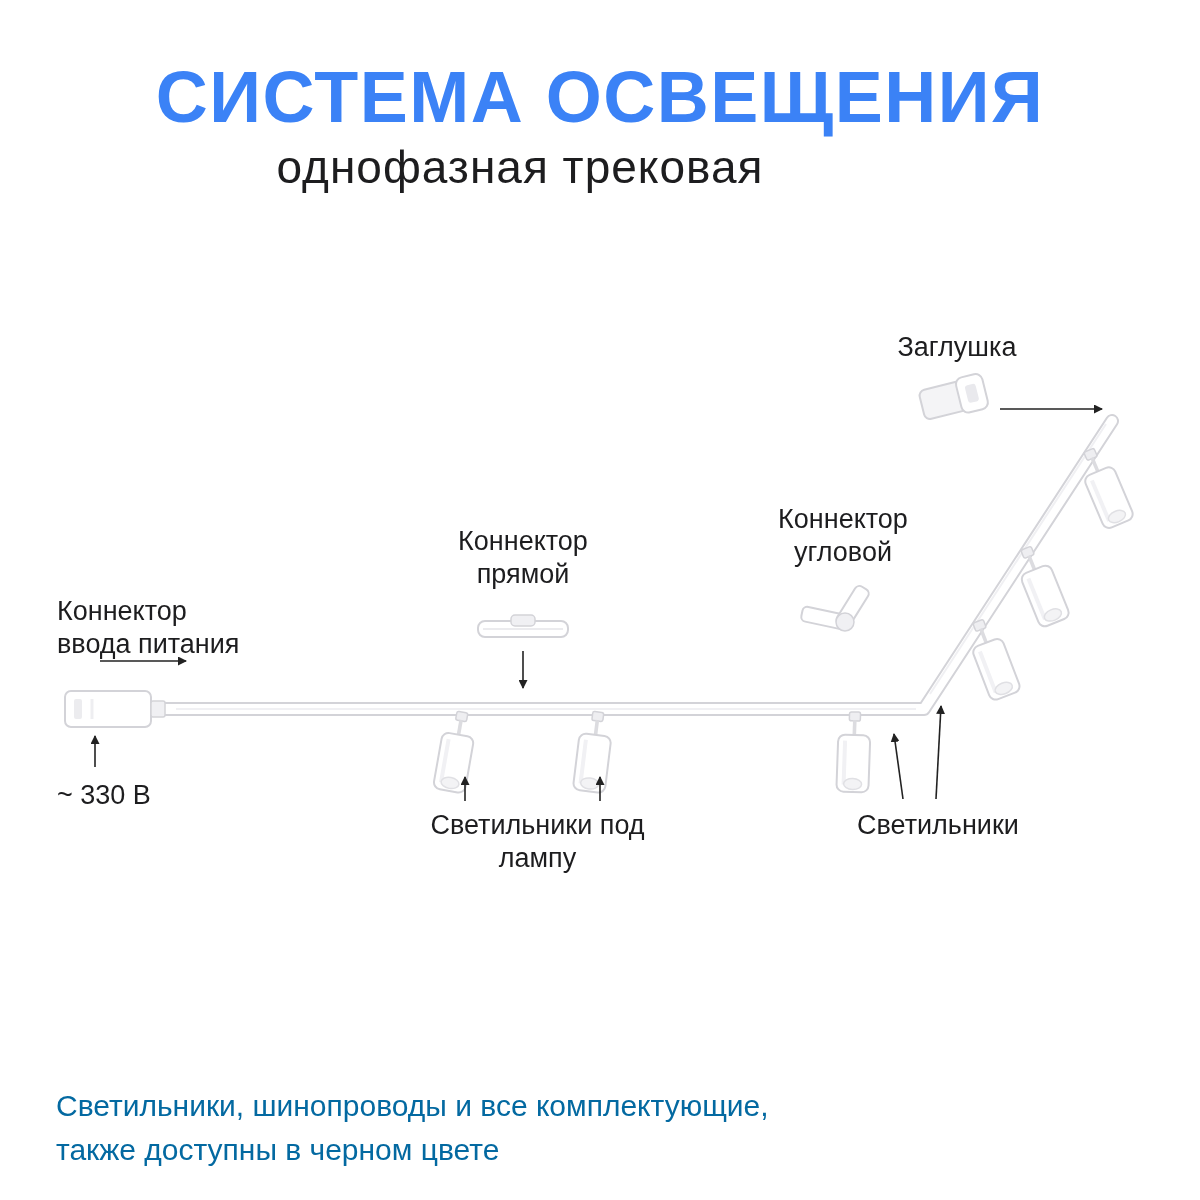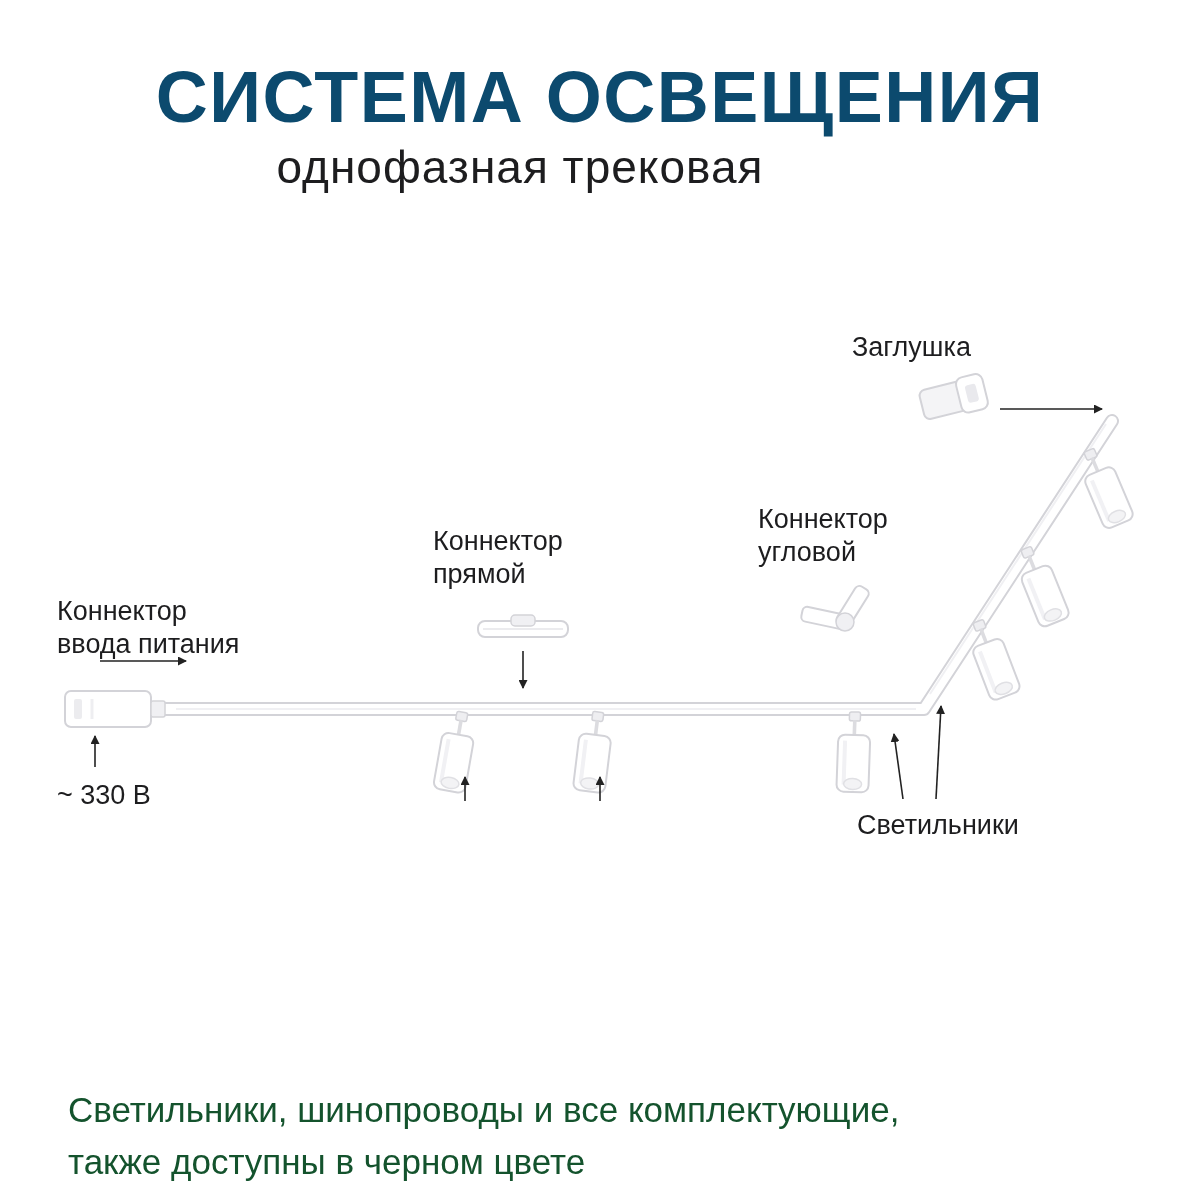--- a/index.html
+++ b/index.html
@@ -10,43 +10,43 @@
     color:#1d1d1f;
     position:relative;
     overflow:hidden;
   }
   .page { position:relative; width:1200px; height:1200px; }
 
   .title {
     position:absolute; top:56px; left:0; width:1200px;
     text-align:center;
     font-size:72px; font-weight:700; letter-spacing:1.5px;
-    color:#0c4a6e;
+    color:#3b82f6;
   }
   .subtitle {
     position:absolute; top:140px; left:0; width:1040px;
     text-align:center;
     font-size:46px; font-weight:400; letter-spacing:1px;
     color:#1d1d1f;
   }
 
   svg.diagram { position:absolute; left:0; top:0; }
 
   .label {
     position:absolute;
     font-size:27px; line-height:1.22; font-weight:400;
     color:#1d1d1f;
     white-space:pre-line;
   }
-  .label.center { }
+  .label.center { text-align:center; }
 
   .footer {
-    position:absolute; left:68px; top:1084px; width:1080px;
-    font-size:35px; line-height:1.48; font-weight:400;
-    color:#14532d;
+    position:absolute; left:56px; top:1084px; width:1080px;
+    font-size:30px; line-height:1.48; font-weight:400;
+    color:#0369a1;
     white-space:pre-line;
   }
 </style>
 </head>
 <body>
 
 <div class="page">
 
   <h1 class="title">СИСТЕМА ОСВЕЩЕНИЯ</h1>
   <div class="subtitle">однофазная трековая</div>
@@ -128,19 +128,20 @@
 угловой</div>
 
   <div class="label center" style="left:433px; top:525px; width:180px;">Коннектор
 прямой</div>
 
   <div class="label" style="left:57px; top:595px; width:240px;">Коннектор
 ввода питания</div>
 
   <div class="label" style="left:57px; top:779px; width:160px;">~ 330 В</div>
 
+  <div class="label center" style="left:390px; top:809px; width:295px;">Светильники под лампу</div>
 
   <div class="label center" style="left:857px; top:809px; width:160px;">Светильники</div>
 
   <div class="footer">Светильники, шинопроводы и все комплектующие,
 также доступны в черном цвете</div>
 
 </div>
 
 </body></html>

